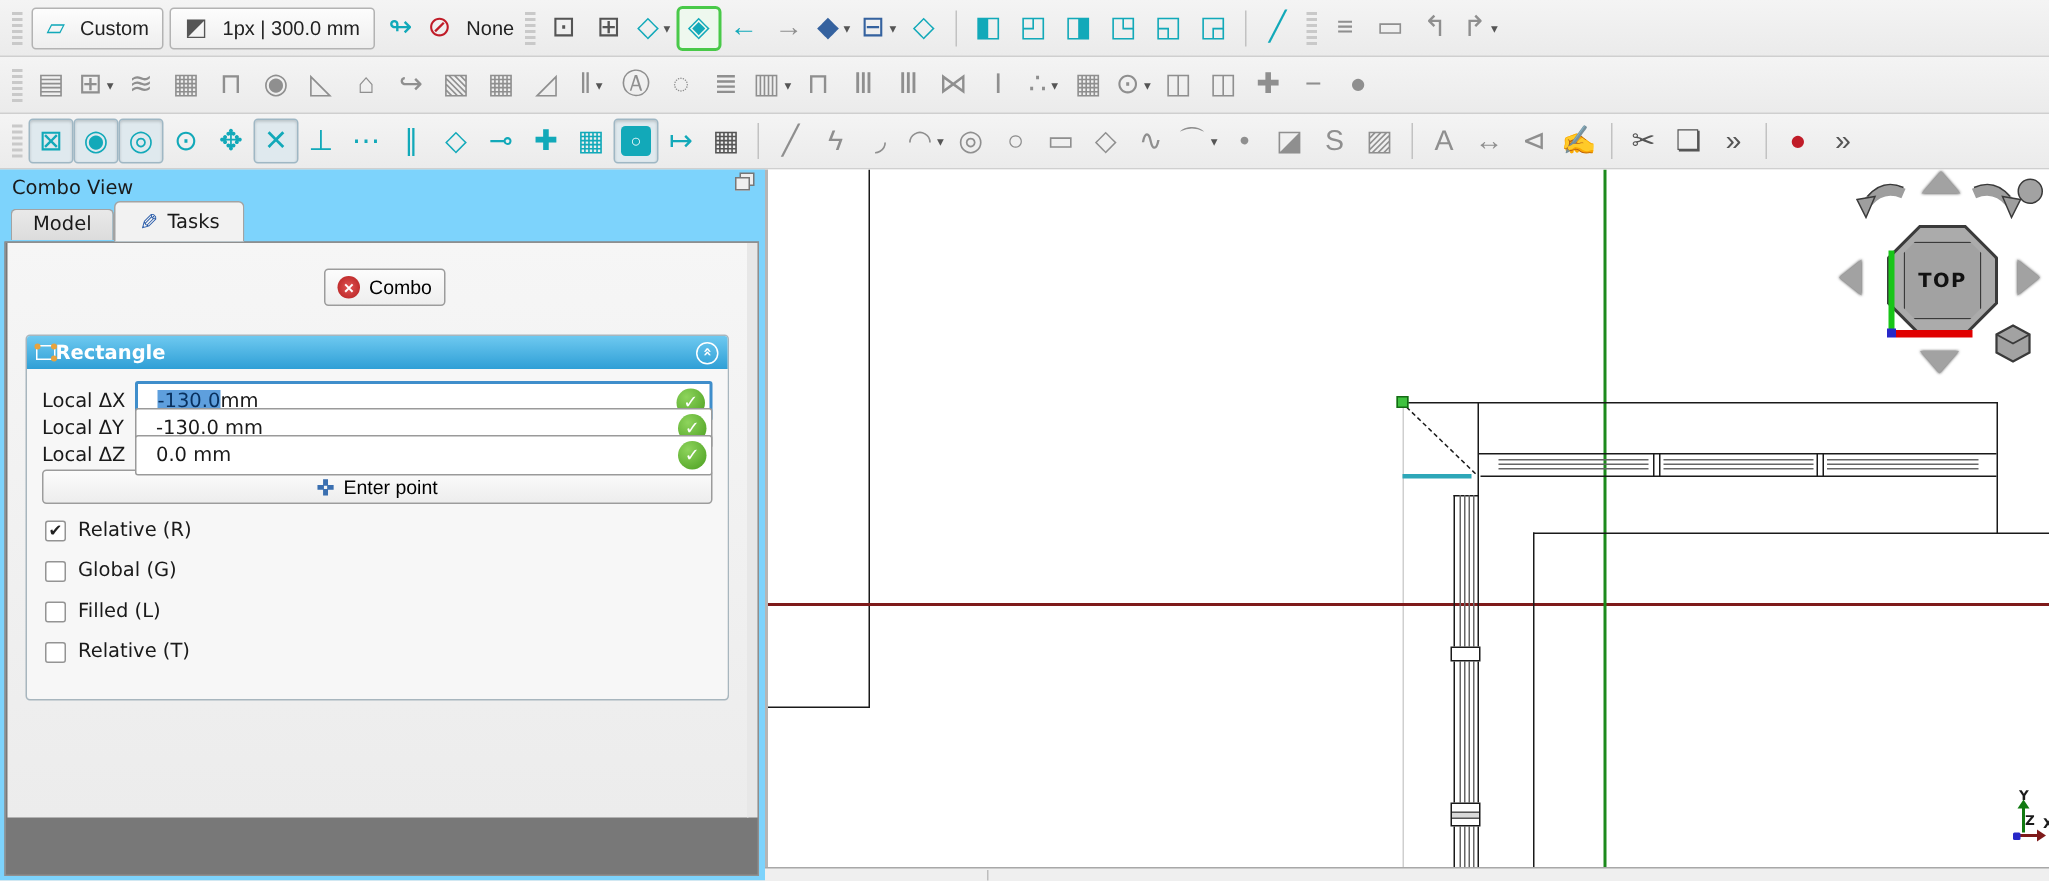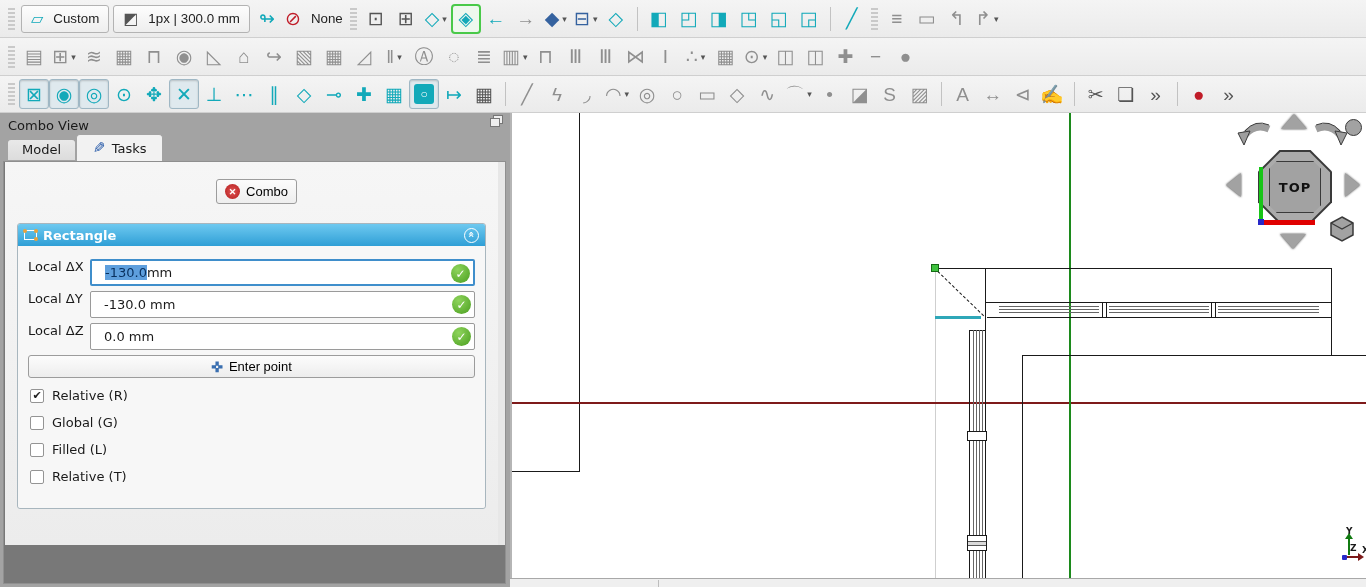--- a/index.html
+++ b/index.html
@@ -28,21 +28,21 @@
   .g { font-size:19px; line-height:1; }
   .g.small { font-size:16px; }
   .lbl { margin-left:10px; color:#222; }
   .dd { font-size:9px; color:#555; margin-left:3px; }
   .c-teal { color:#12a9b9; } .c-gray { color:#8f8f8f; } .c-blue { color:#35629f; }
   .c-dark { color:#555; } .c-red { color:#c01c28; }
   .g.boxed { background:#12a9b9; color:#fff; border-radius:3px; width:20px; height:20px;
     font-size:12px; display:flex; align-items:center; justify-content:center; }
 
   
-  .combo { position:absolute; left:0; top:113px; width:510px; height:474px; background:#a3a3a3; }
+  .combo { position:absolute; left:0; top:113px; width:510px; height:474px; background:#7dd3fc; }
   .cv-title { height:22px; display:flex; align-items:center; padding:2px 8px 0; }
   .float-icon { position:absolute; right:10px; top:5px; width:10px; height:9px;
     border:1px solid #777; background:#efefef; box-shadow:3px -3px 0 -1px #efefef,3px -3px 0 0 #777; }
   .cv-tabs { height:25px; display:flex; align-items:flex-end; padding-left:7px; position:relative; z-index:2; }
   .tab { border:1px solid #a3a3a3; border-bottom:none; border-radius:4px 4px 0 0;
     padding:2px 14px 3px; background:linear-gradient(#e9e9e9,#dcdcdc); display:flex; align-items:center; gap:6px; }
   .tab.active { background:#f2f2f2; padding:4px 16px 4px; position:relative; top:1px; }
   .pen-icon { color:#2458a8; font-size:15px; display:inline-block; transform:scaleX(-1); }
   .cv-content { position:absolute; left:3px; top:48px; width:503px; height:423px;
     border:1px solid #8f8f8f; background:#787878; }
@@ -51,31 +51,31 @@
   .scroll-gutter { position:absolute; right:0; top:0; width:7px; height:383px; background:#e7e7e7; }
 
   .close-btn { position:absolute; left:211px; top:17px; width:81px; height:25px;
     border:1px solid #9c9c9c; border-radius:3px; background:linear-gradient(#fcfcfc,#eeeeee);
     display:flex; align-items:center; justify-content:center; gap:6px; font-size:13px; }
   .close-x { width:15px; height:15px; border-radius:50%; background:radial-gradient(#e05555,#b41d1d);
     color:#fff; font-size:9px; display:flex; align-items:center; justify-content:center; font-weight:bold; }
 
   .taskbox { position:absolute; left:12px; top:61px; width:469px; border:1px solid #a8b6be; border-radius:3px; }
   .tb-head { height:22px; background:linear-gradient(#6ec9f0,#2f9fd6); border-radius:2px 2px 0 0;
-    display:flex; align-items:center; padding:0 6px; gap:6px; }
+    display:flex; align-items:center; padding:0 6px; }
   .tb-head .title { color:#fff; font-weight:bold; font-size:13px; }
   .rect-icon { position:relative; width:13px; height:10px; border:1px solid #fff; background:transparent; }
   .rect-icon i { position:absolute; width:4px; height:4px; border-radius:50%; background:#e8a33d; }
   .rect-icon i:nth-child(1){ left:-2px; top:-2px; } .rect-icon i:nth-child(2){ right:-2px; top:-2px; }
   .rect-icon i:nth-child(3){ right:-2px; bottom:-2px; }
   .collapse-btn { margin-left:auto; width:15px; height:15px; border:1.5px solid #fff; border-radius:50%;
     color:#fff; font-size:10px; font-weight:bold; display:flex; align-items:center; justify-content:center; }
   .collapse-btn span { display:inline-block; transform:rotate(90deg); margin-top:-1px; }
   .tb-body { background:#f7f7f7; border-radius:0 0 3px 3px; padding:13px 10px 12px; }
-  .frow { display:flex; height:16px; margin-bottom:16px; }
+  .frow { display:flex; align-items:center; height:16px; margin-bottom:2px; }
   .flabel { width:62px; flex:none; }
   .finput { position:relative; flex:1; height:27px; border:1px solid #9a9a9a; border-radius:2px;
     background:#fff; display:flex; align-items:center; padding:0 24px 0 13px; }
   .finput.focused { border:2px solid #3f8ecb; }
   .seltext { background:#5e9fdd; color:#08305e; }
   .okcheck { position:absolute; right:3px; top:3px; width:19px; height:19px; border-radius:50%;
     background:radial-gradient(circle at 35% 30%,#8ed45c,#4a9e1f); color:#fff; font-size:12px;
     display:flex; align-items:center; justify-content:center; font-weight:bold; }
   .enter-btn { width:100%; height:23px; border:1px solid #9c9c9c; border-radius:3px;
     background:linear-gradient(#fcfcfc,#ededed); display:flex; align-items:center; justify-content:center;

